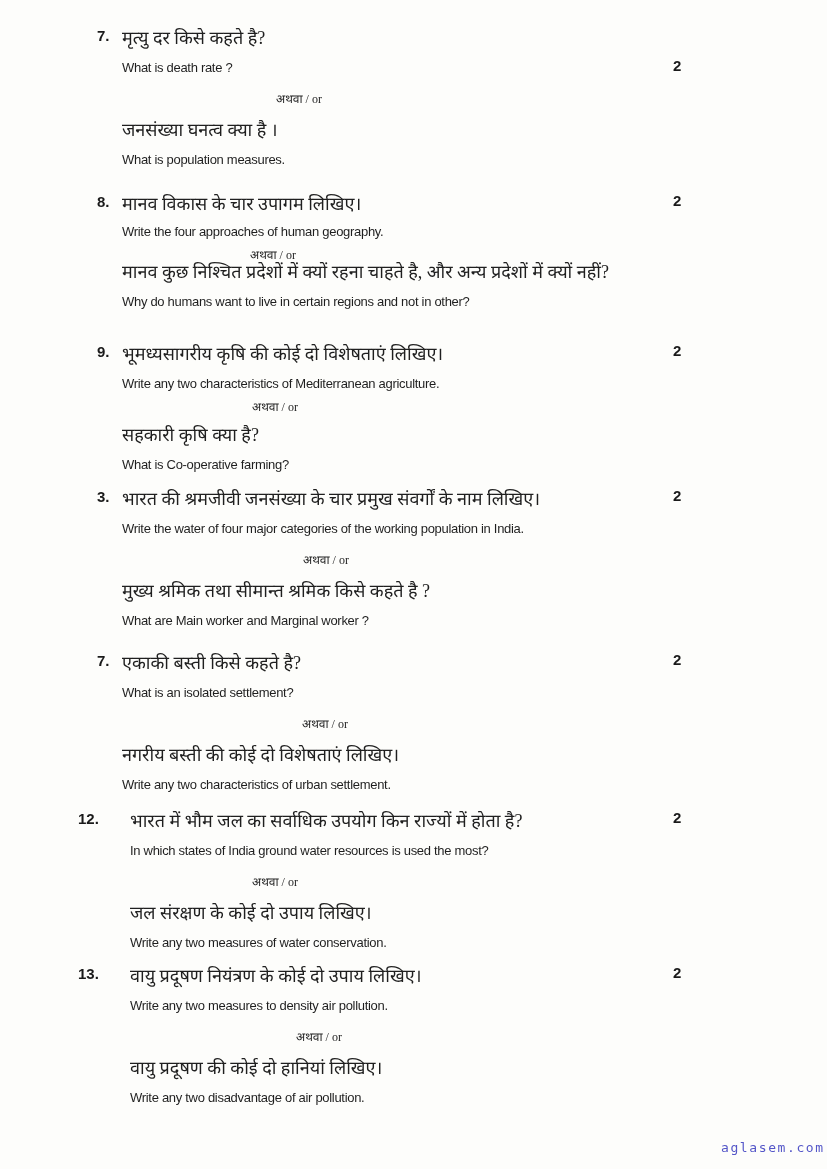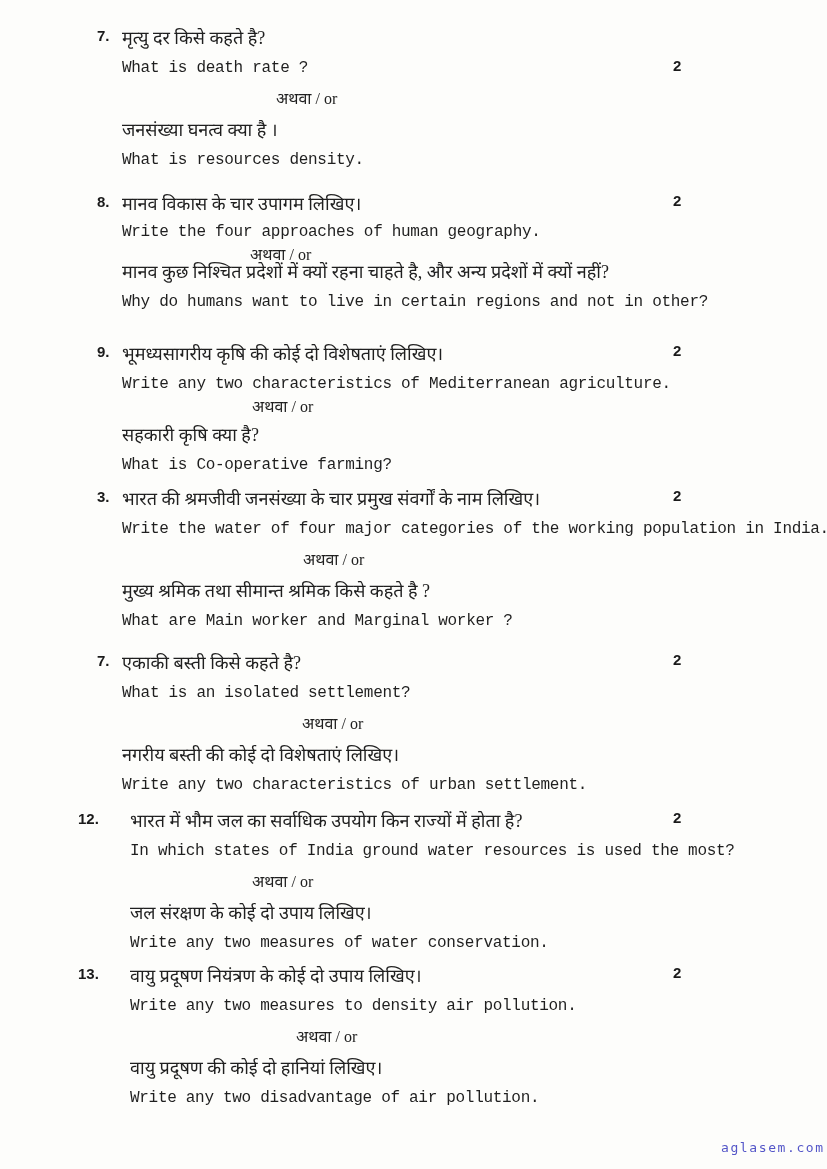--- a/index.html
+++ b/index.html
@@ -34,27 +34,27 @@
   .qnum{
     position:absolute; left:var(--numx); top:1px;
     font-family:"Liberation Sans", sans-serif;
     font-weight:bold; font-size:15px; color:#1a1a1a;
   }
   .hindi{
     font-size:18px; line-height:24px;
     font-family:"Liberation Serif", serif;
   }
   .english{
-    font-size:16px; line-height:22px;
+    font-size:13px; line-height:22px;
     letter-spacing:-0.3px;
-    font-family:Liberation Mono, monospace;
+    font-family:Liberation Sans, sans-serif;
   }
   .row-1{left:var(--textx); top:0;}
   .row-2{left:var(--textx); top:var(--t2);}
-  .row-3{left:var(--orx);  top:var(--t3); font-size:16px;}
+  .row-3{left:var(--orx);  top:var(--t3); font-size:12px;}
   .row-4{left:var(--textx); top:var(--t4);}
   .row-5{left:var(--textx); top:var(--t5);}
   .marks{
     position:absolute; left:673px; top:0;
     font-family:"Liberation Sans", sans-serif;
     font-weight:bold; font-size:15px; color:#1a1a1a;
   }
   .q7 .marks{top:var(--t2);}
   .watermark{
     position:absolute; left:721px; top:1140px;
@@ -70,21 +70,21 @@
 <body>
 
 <div class="page">
 
   <div class="question q7">
     <span class="qnum">7.</span>
     <span class="row row-1 hindi">मृत्यु दर किसे कहते है?</span>
     <span class="row row-2 english">What is death rate ?</span>
     <span class="row row-3 hindi">अथवा / or</span>
     <span class="row row-4 hindi">जनसंख्या घनत्व क्या है ।</span>
-    <span class="row row-5 english">What is resources density.</span>
+    <span class="row row-5 english">What is population measures.</span>
     <span class="marks">2</span>
   </div>
 
   <div class="question q8">
     <span class="qnum">8.</span>
     <span class="row row-1 hindi">मानव विकास के चार उपागम लिखिए।</span>
     <span class="row row-2 english">Write the four approaches of human geography.</span>
     <span class="row row-3 hindi">अथवा / or</span>
     <span class="row row-4 hindi">मानव कुछ निश्चित प्रदेशों में क्यों रहना चाहते है, और अन्य प्रदेशों में क्यों नहीं?</span>
     <span class="row row-5 english">Why do humans want to live in certain regions and not in other?</span>

